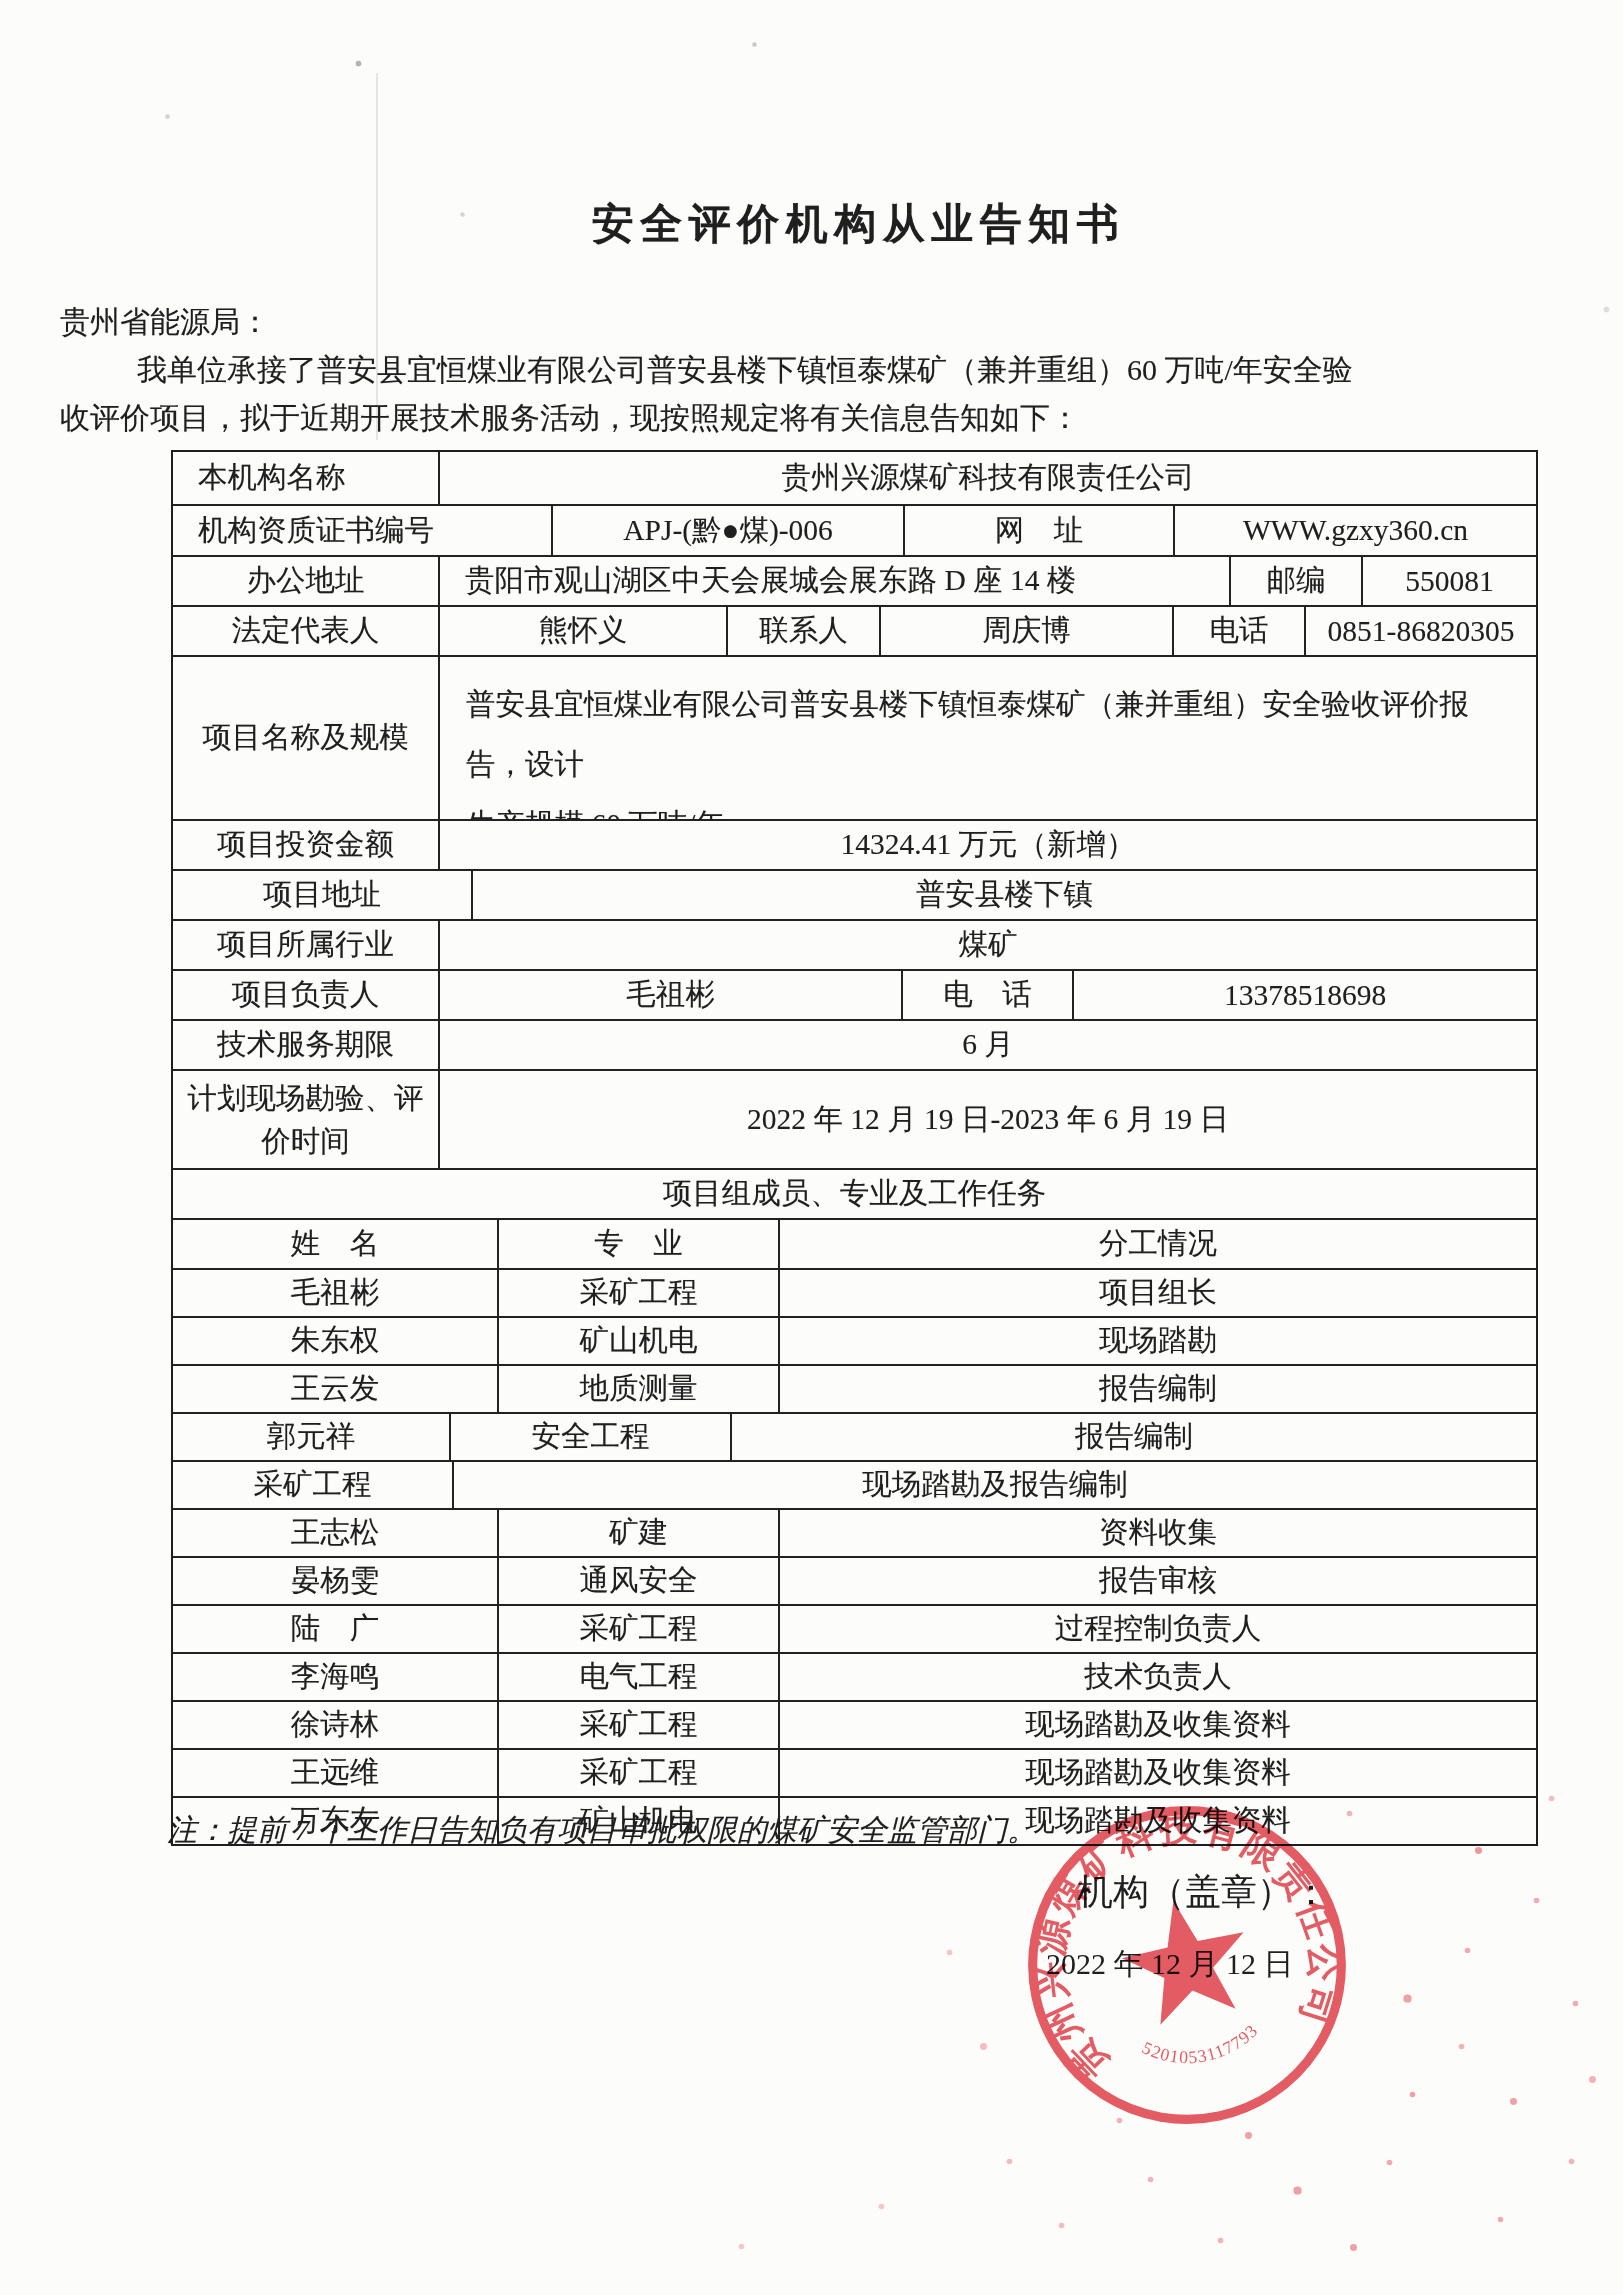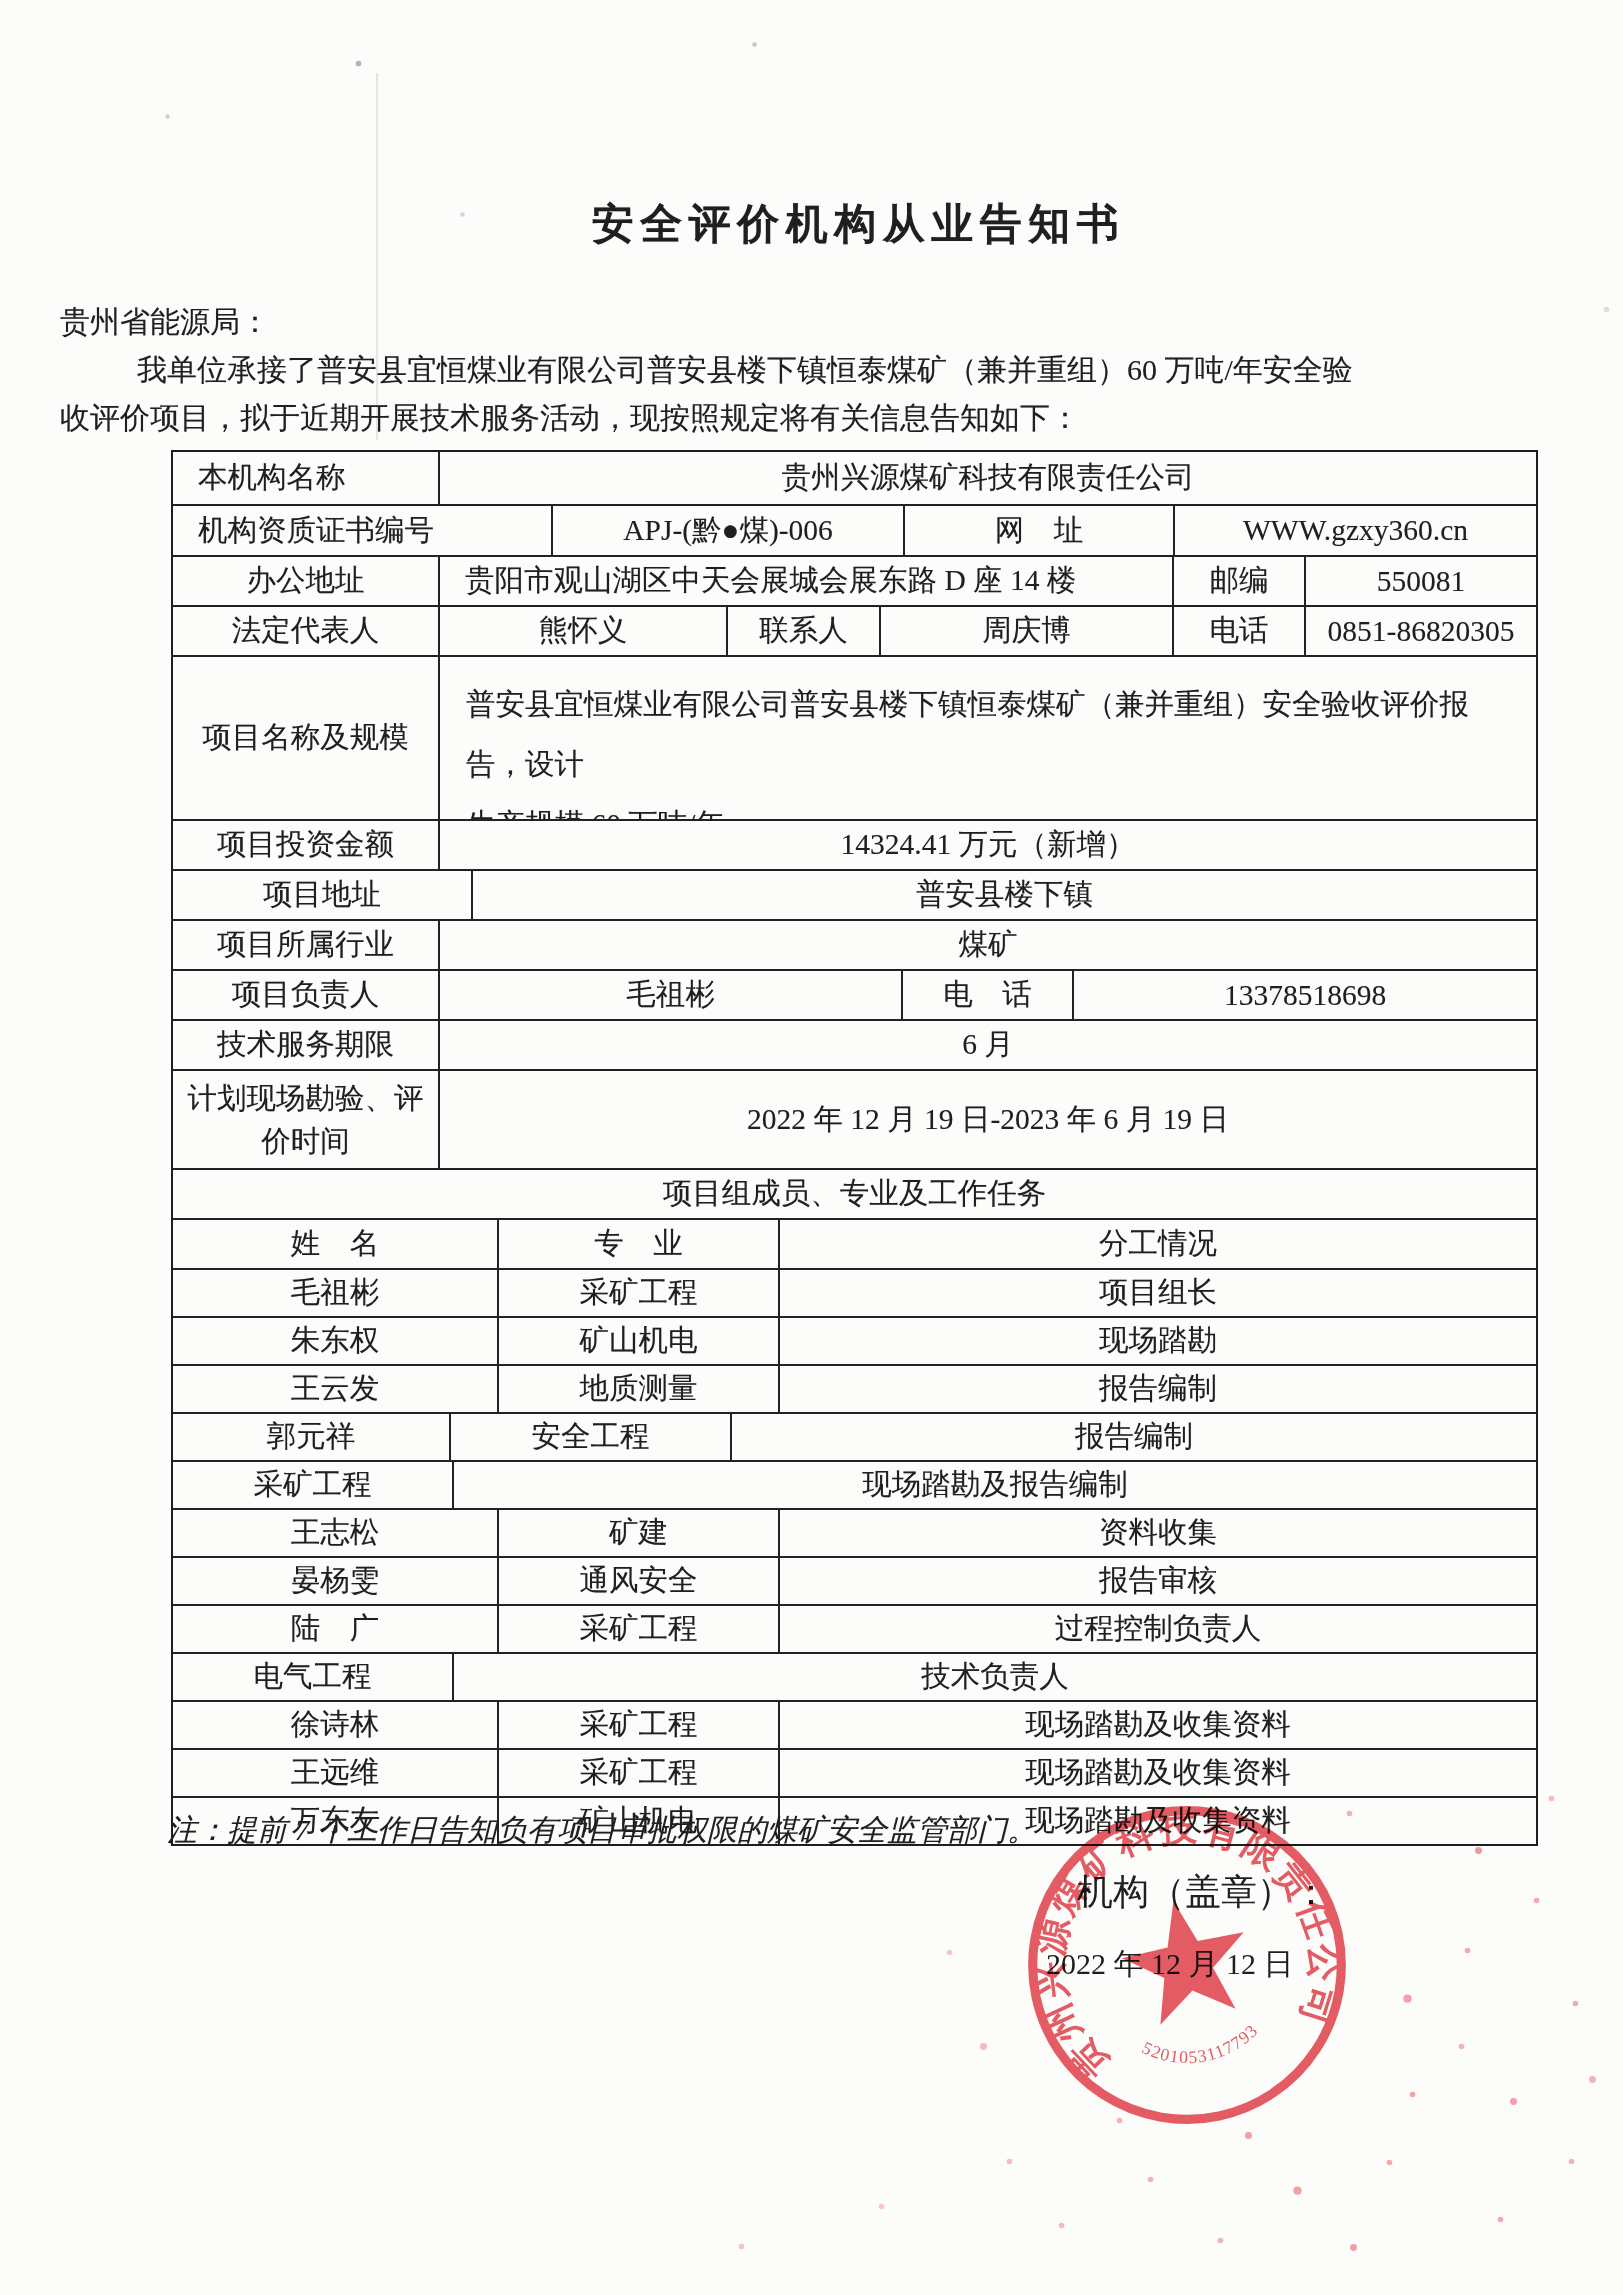--- a/index.html
+++ b/index.html
@@ -93,21 +93,21 @@
 
     <div class="tr" style="height:49px">
       <div class="td left" style="width:380px">机构资质证书编号</div>
       <div class="td" style="width:352px">APJ-(黔●煤)-006</div>
       <div class="td" style="width:270px">网　址</div>
       <div class="td grow">WWW.gzxy360.cn</div>
     </div>
 
     <div class="tr" style="height:48px">
       <div class="td" style="width:267px">办公地址</div>
-      <div class="td left" style="width:734px">贵阳市观山湖区中天会展城会展东路 D 座 14 楼</div>
+      <div class="td left" style="width:791px">贵阳市观山湖区中天会展城会展东路 D 座 14 楼</div>
       <div class="td" style="width:132px">邮编</div>
       <div class="td grow">550081</div>
     </div>
 
     <div class="tr" style="height:48px">
       <div class="td" style="width:267px">法定代表人</div>
       <div class="td" style="width:288px">熊怀义</div>
       <div class="td" style="width:153px">联系人</div>
       <div class="td" style="width:293px">周庆博</div>
       <div class="td" style="width:132px">电话</div>
@@ -201,20 +201,21 @@
       <div class="td" style="width:326px">晏杨雯</div>
       <div class="td" style="width:281px">通风安全</div>
       <div class="td grow">报告审核</div>
     </div>
     <div class="tr" style="height:46px">
       <div class="td" style="width:326px">陆　广</div>
       <div class="td" style="width:281px">采矿工程</div>
       <div class="td grow">过程控制负责人</div>
     </div>
     <div class="tr" style="height:46px">
+      <div class="td" style="width:326px">李海鸣</div>
       <div class="td" style="width:281px">电气工程</div>
       <div class="td grow">技术负责人</div>
     </div>
     <div class="tr" style="height:46px">
       <div class="td" style="width:326px">徐诗林</div>
       <div class="td" style="width:281px">采矿工程</div>
       <div class="td grow">现场踏勘及收集资料</div>
     </div>
     <div class="tr" style="height:46px">
       <div class="td" style="width:326px">王远维</div>

